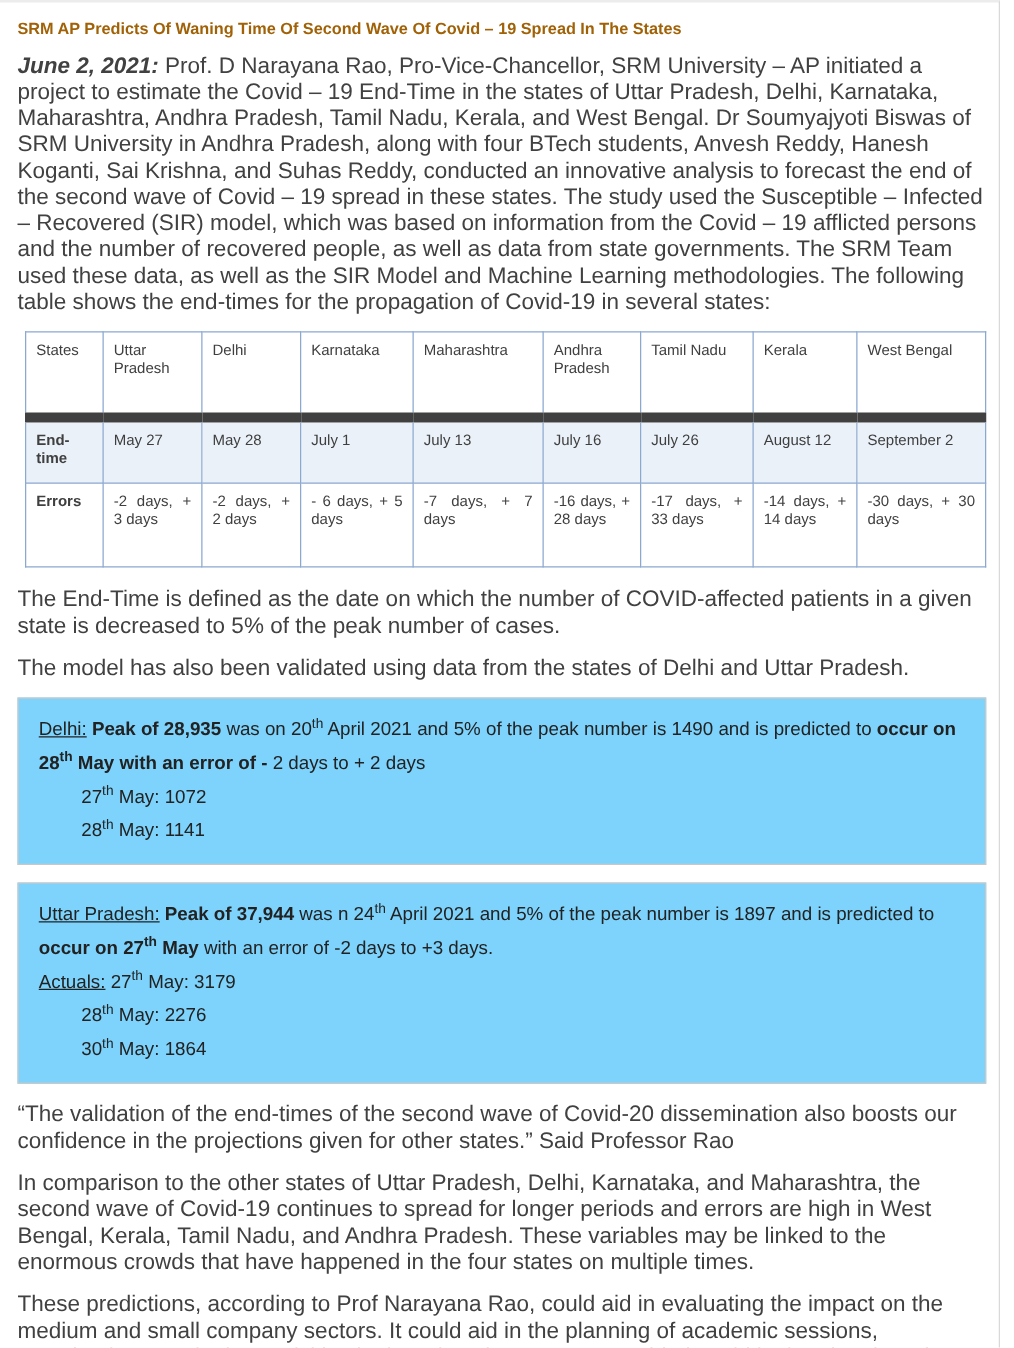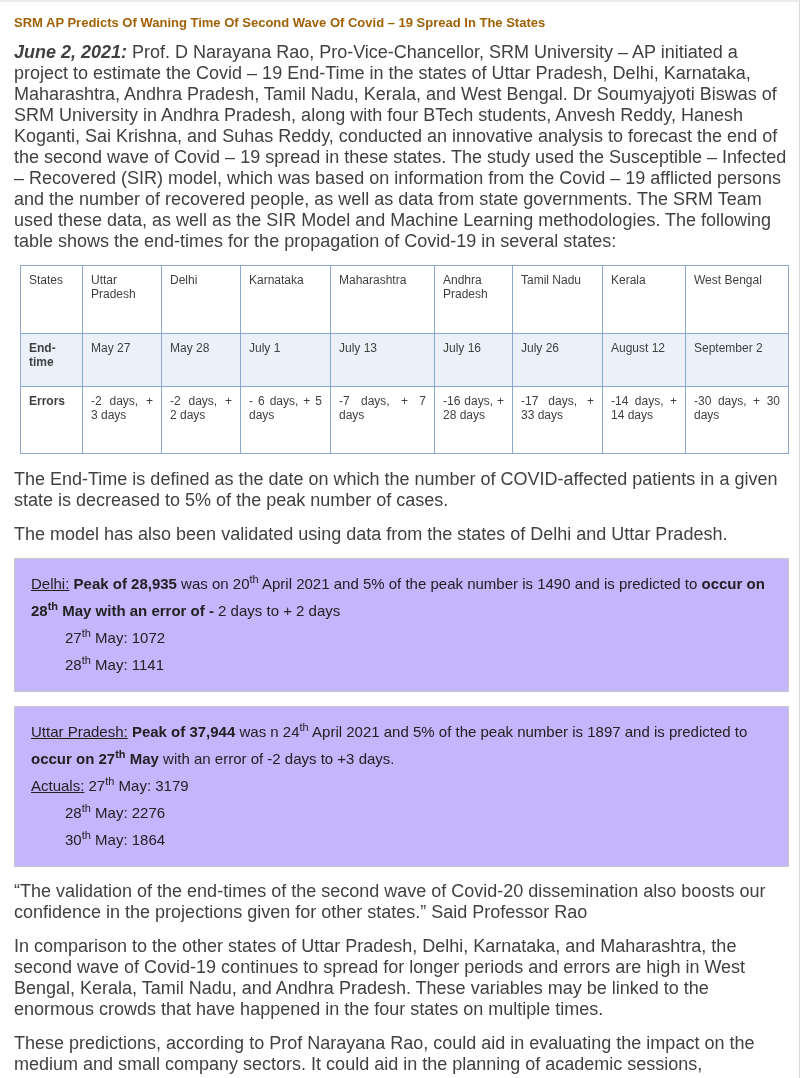--- a/index.html
+++ b/index.html
@@ -33,31 +33,31 @@
   }
   .endtimes th, .endtimes td {
     border: 1px solid #8aa8d0;
     padding: 7px 8px 5px 8px;
     vertical-align: top; text-align: left; font-weight: 400;
     overflow: hidden;
   }
   .endtimes thead th { font-weight: 400; height: 68px; }
   .endtimes tr.endtime td {
     background: #eaf1f9;
-    border-top: 1px solid #404040;
+    border-top: 8px solid #404040;
     height: 53px;
   }
   .endtimes tr.errors td { height: 67px; }
   .endtimes td.rowlabel { font-weight: 700; }
   .endtimes td.errcell { text-align: justify; }
 
   
   .note-box {
     border: 1px solid #c8c8c8;
-    background: #c4b5fd;
+    background: #7dd3fc;
     padding: 11px 16px 13px 16px;
     margin: 12px 0 14px 0;
     font-size: 15px; line-height: 27px; color: #222222;
   }
   .note-box p { margin: 0; }
   .note-box p.indent { padding-left: 34px; }
 </style>
 </head>
 <body>
 

